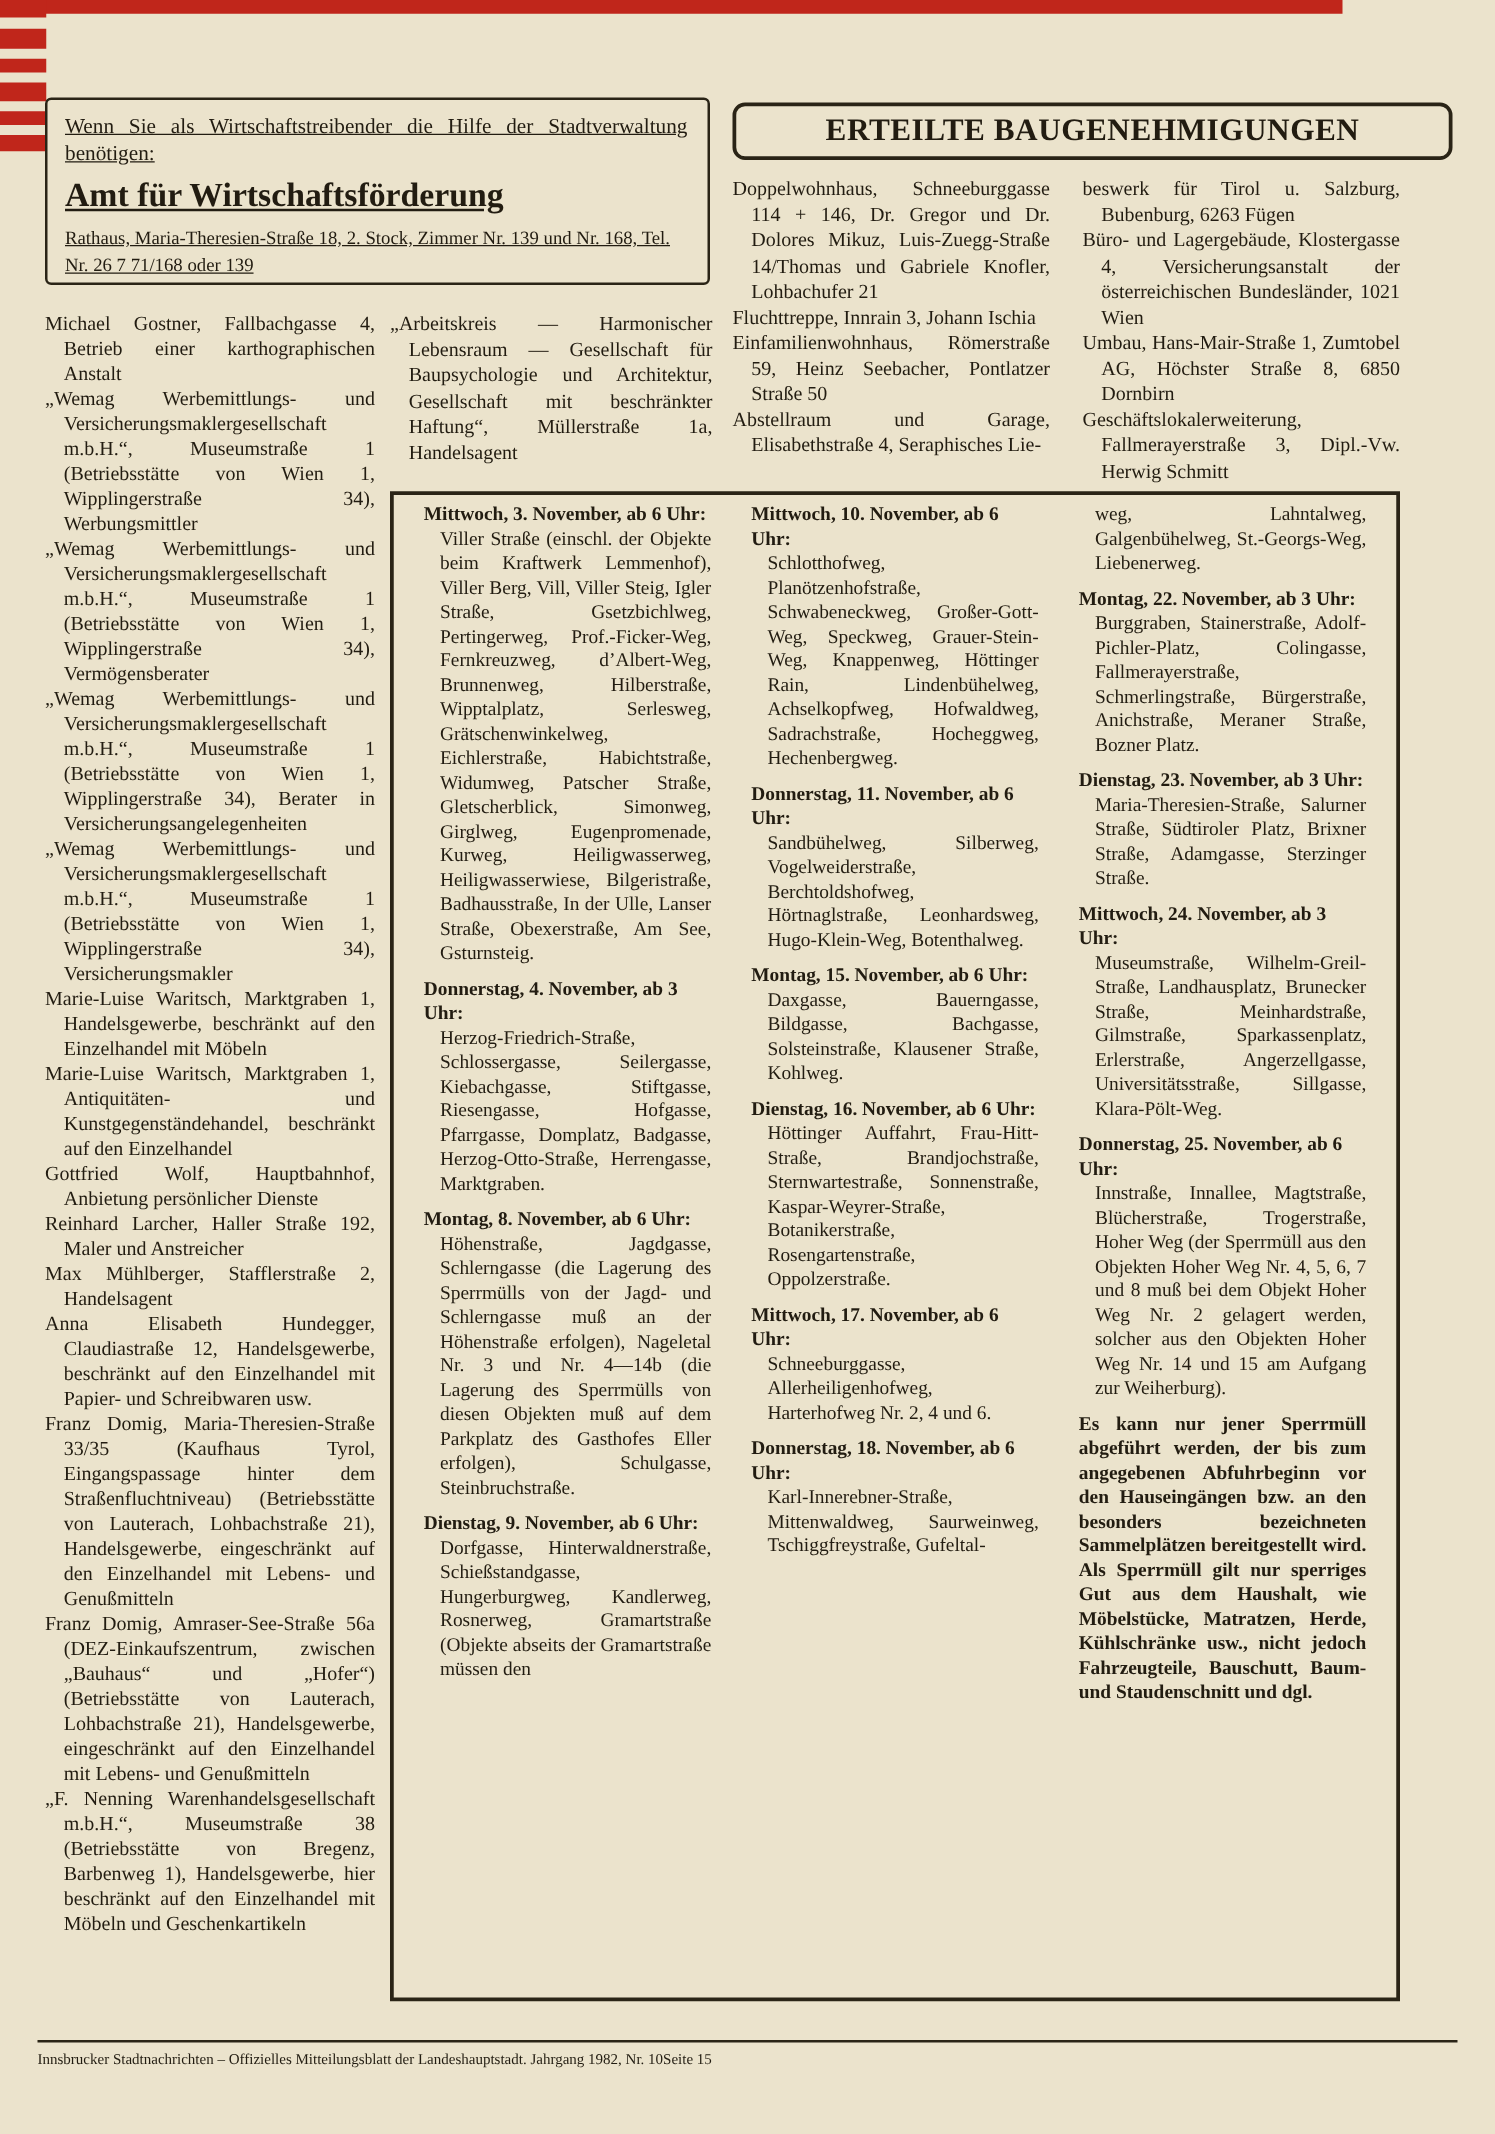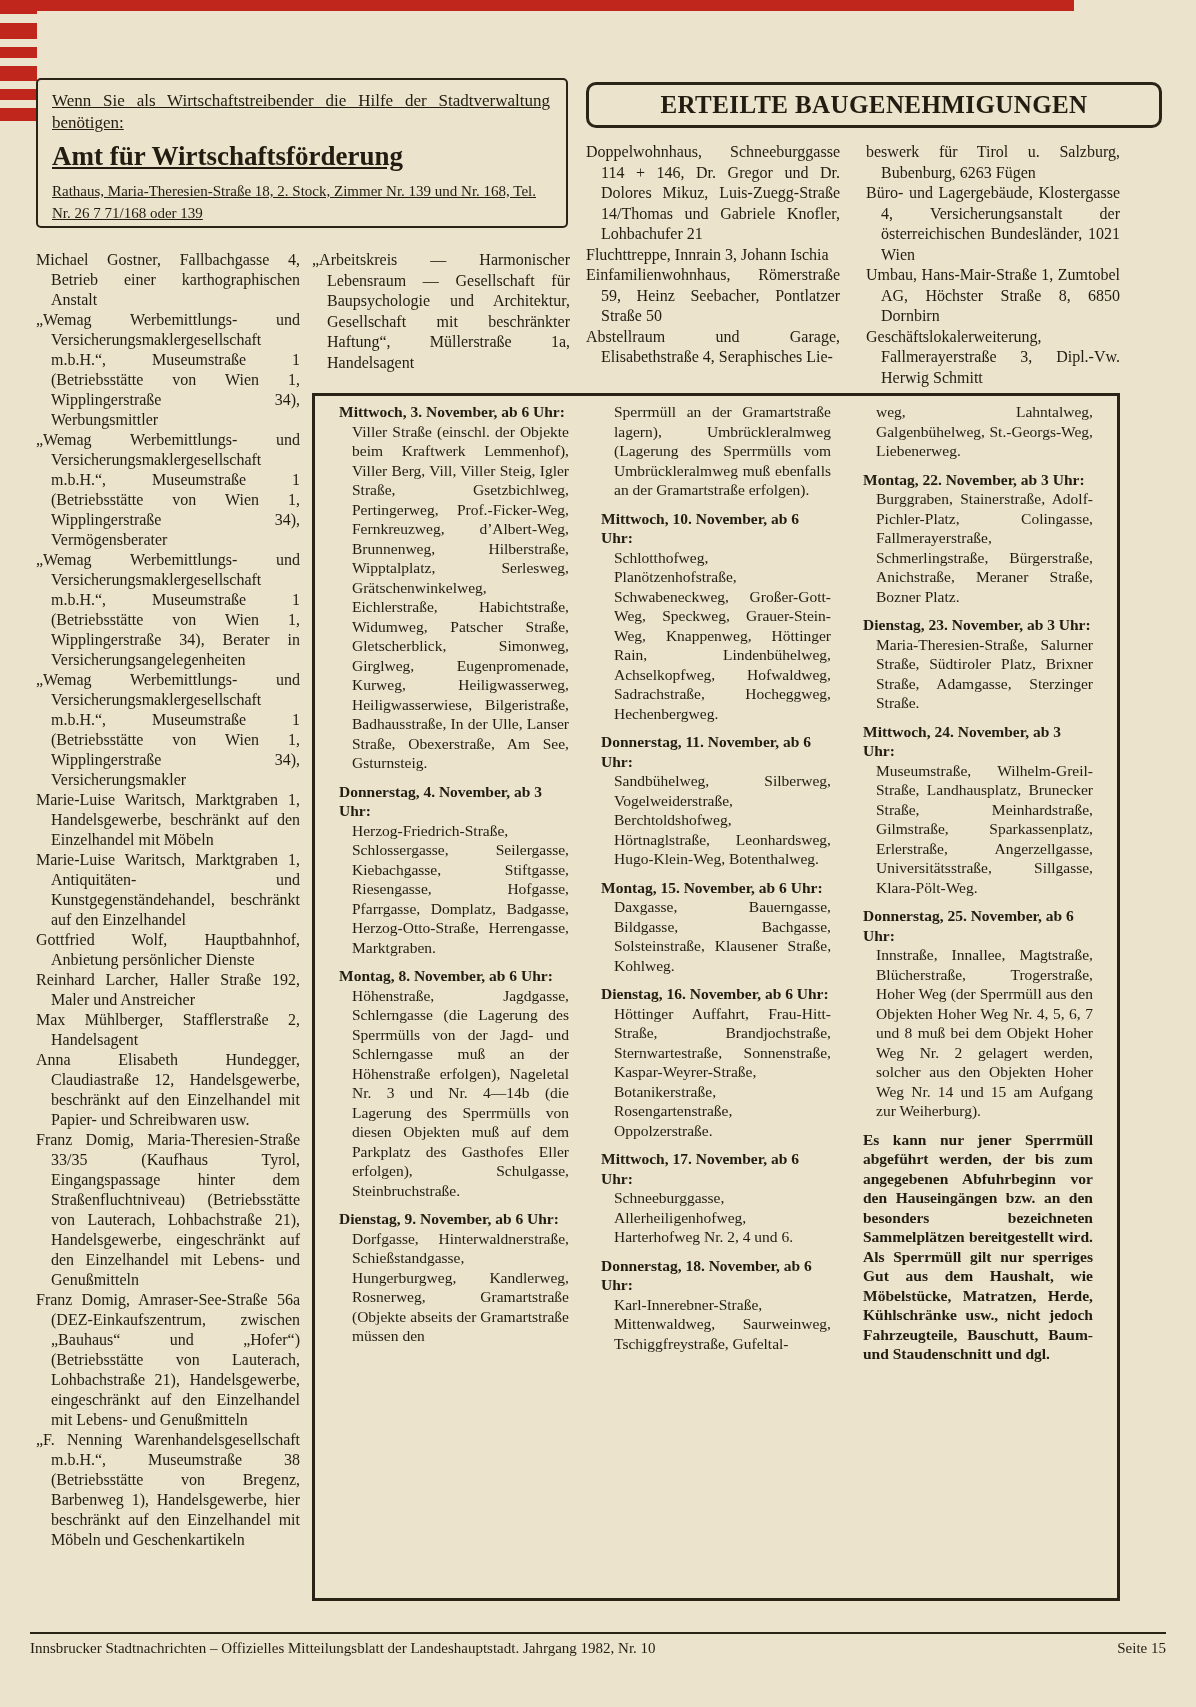--- a/index.html
+++ b/index.html
@@ -52,21 +52,21 @@
   .tk-title { font-size:32px; font-weight:bold; text-align:center; margin:20px 8px 12px; letter-spacing:0.3px; }
   .tk-cols { display:flex; gap:32px; padding:6px 24px 0; }
   .tk-col { flex:1; font-size:15.5px; line-height:19.5px; }
   .tk-entry { margin-bottom:9px; }
   .tk-h { font-weight:bold; }
   .tk-b { margin-left:13px; text-align:justify; }
   .tk-note { font-weight:bold; text-align:justify; margin-top:4px; }
 
   
   .footer-rule { left:30px; top:1632px; width:1136px; border-top:2.5px solid #2a2416; }
-  .footer-row { left:30px; top:1640px; width:1136px; display:flex; justify-content:space-between; font-size:15px; }
+  .footer-row { left:30px; top:1640px; width:1136px; display:flex; font-size:12px; }
 
   
   .reg-hbar { left:34px; top:0; width:1040px; height:11px; }
   .reg-v { left:0; width:37px; }
 </style>
 </head>
 <body>
 
 <div class="abs red reg-hbar"></div>
 <div class="abs red reg-v" style="top:0;height:14px;"></div>
@@ -136,23 +136,20 @@
         <p class="tk-b">Höhenstraße, Jagdgasse, Schlerngasse (die Lagerung des Sperrmülls von der Jagd- und Schlerngasse muß an der Höhenstraße erfolgen), Nageletal Nr. 3 und Nr. 4—14b (die Lagerung des Sperrmülls von diesen Objekten muß auf dem Parkplatz des Gasthofes Eller erfolgen), Schulgasse, Steinbruchstraße.</p>
       </div>
       <div class="tk-entry">
         <p class="tk-h">Dienstag, 9. November, ab 6 Uhr:</p>
         <p class="tk-b">Dorfgasse, Hinterwaldnerstraße, Schießstandgasse, Hungerburgweg, Kandlerweg, Rosnerweg, Gramartstraße (Objekte abseits der Gramartstraße müssen den</p>
       </div>
     </div>
 
     <div class="tk-col">
       <div class="tk-entry">
-        <p class="tk-b">Sperrmüll an der Gramartstraße lagern), Umbrückleralmweg (Lagerung des Sperrmülls vom Umbrückleralmweg muß ebenfalls an der Gramartstraße erfolgen).</p>
-      </div>
-      <div class="tk-entry">
         <p class="tk-h">Mittwoch, 10. November, ab 6 Uhr:</p>
         <p class="tk-b">Schlotthofweg, Planötzenhofstraße, Schwabeneckweg, Großer-Gott-Weg, Speckweg, Grauer-Stein-Weg, Knappenweg, Höttinger Rain, Lindenbühelweg, Achselkopfweg, Hofwaldweg, Sadrachstraße, Hocheggweg, Hechenbergweg.</p>
       </div>
       <div class="tk-entry">
         <p class="tk-h">Donnerstag, 11. November, ab 6 Uhr:</p>
         <p class="tk-b">Sandbühelweg, Silberweg, Vogelweiderstraße, Berchtoldshofweg, Hörtnaglstraße, Leonhardsweg, Hugo-Klein-Weg, Botenthalweg.</p>
       </div>
       <div class="tk-entry">
         <p class="tk-h">Montag, 15. November, ab 6 Uhr:</p>
         <p class="tk-b">Daxgasse, Bauerngasse, Bildgasse, Bachgasse, Solsteinstraße, Klausener Straße, Kohlweg.</p>

